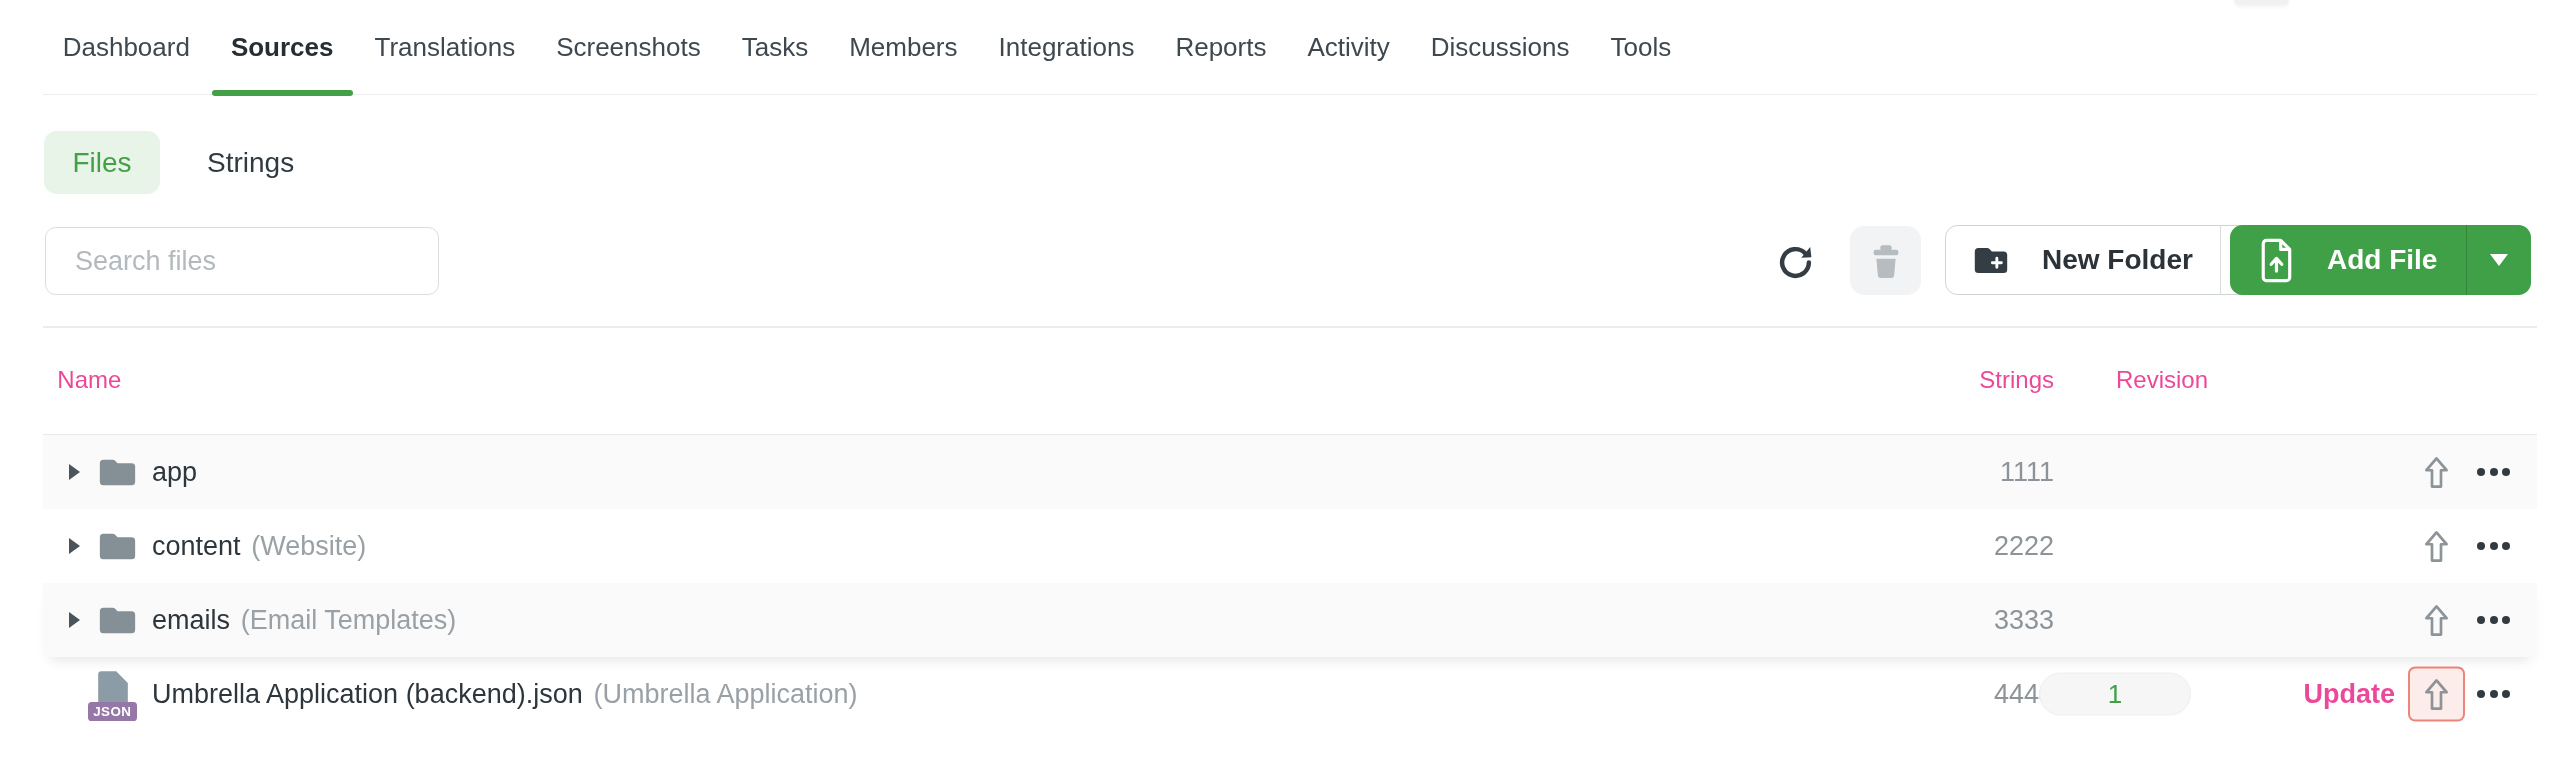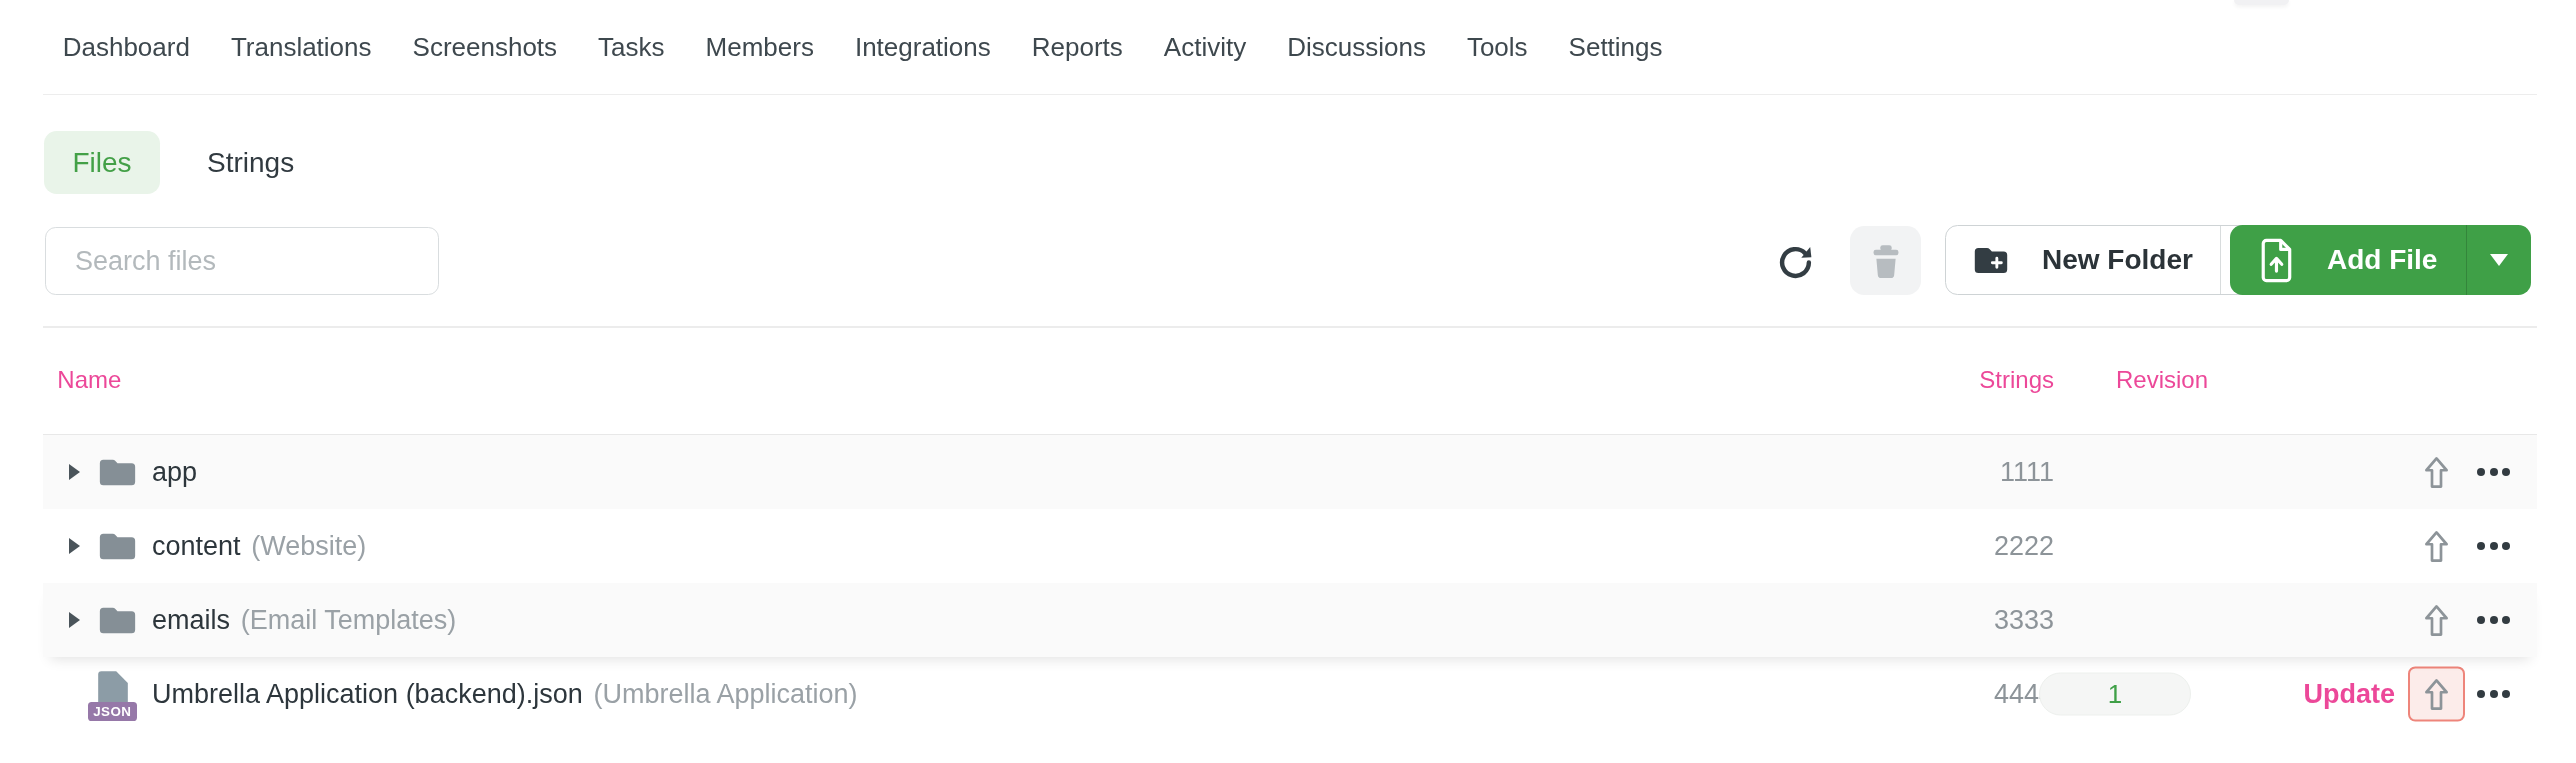--- a/index.html
+++ b/index.html
@@ -87,30 +87,30 @@
 </style>
 </head>
 <body>
 
 <div class="page">
 
   <div class="toast-edge"></div>
 
   <div class="nav">
     <div class="nav-item">Dashboard</div>
+    <div class="nav-item active">Sources</div>
     <div class="nav-item">Translations</div>
     <div class="nav-item">Screenshots</div>
     <div class="nav-item">Tasks</div>
     <div class="nav-item">Members</div>
     <div class="nav-item">Integrations</div>
     <div class="nav-item">Reports</div>
     <div class="nav-item">Activity</div>
     <div class="nav-item">Discussions</div>
     <div class="nav-item">Tools</div>
-    <div class="nav-item">Settings</div>
   </div>
 
   <div class="tab-files">Files</div>
   <div class="tab-strings">Strings</div>
 
   <div class="search">
     <input type="text" placeholder="Search files" style="">
   </div>
 
   <div class="refresh-btn">

